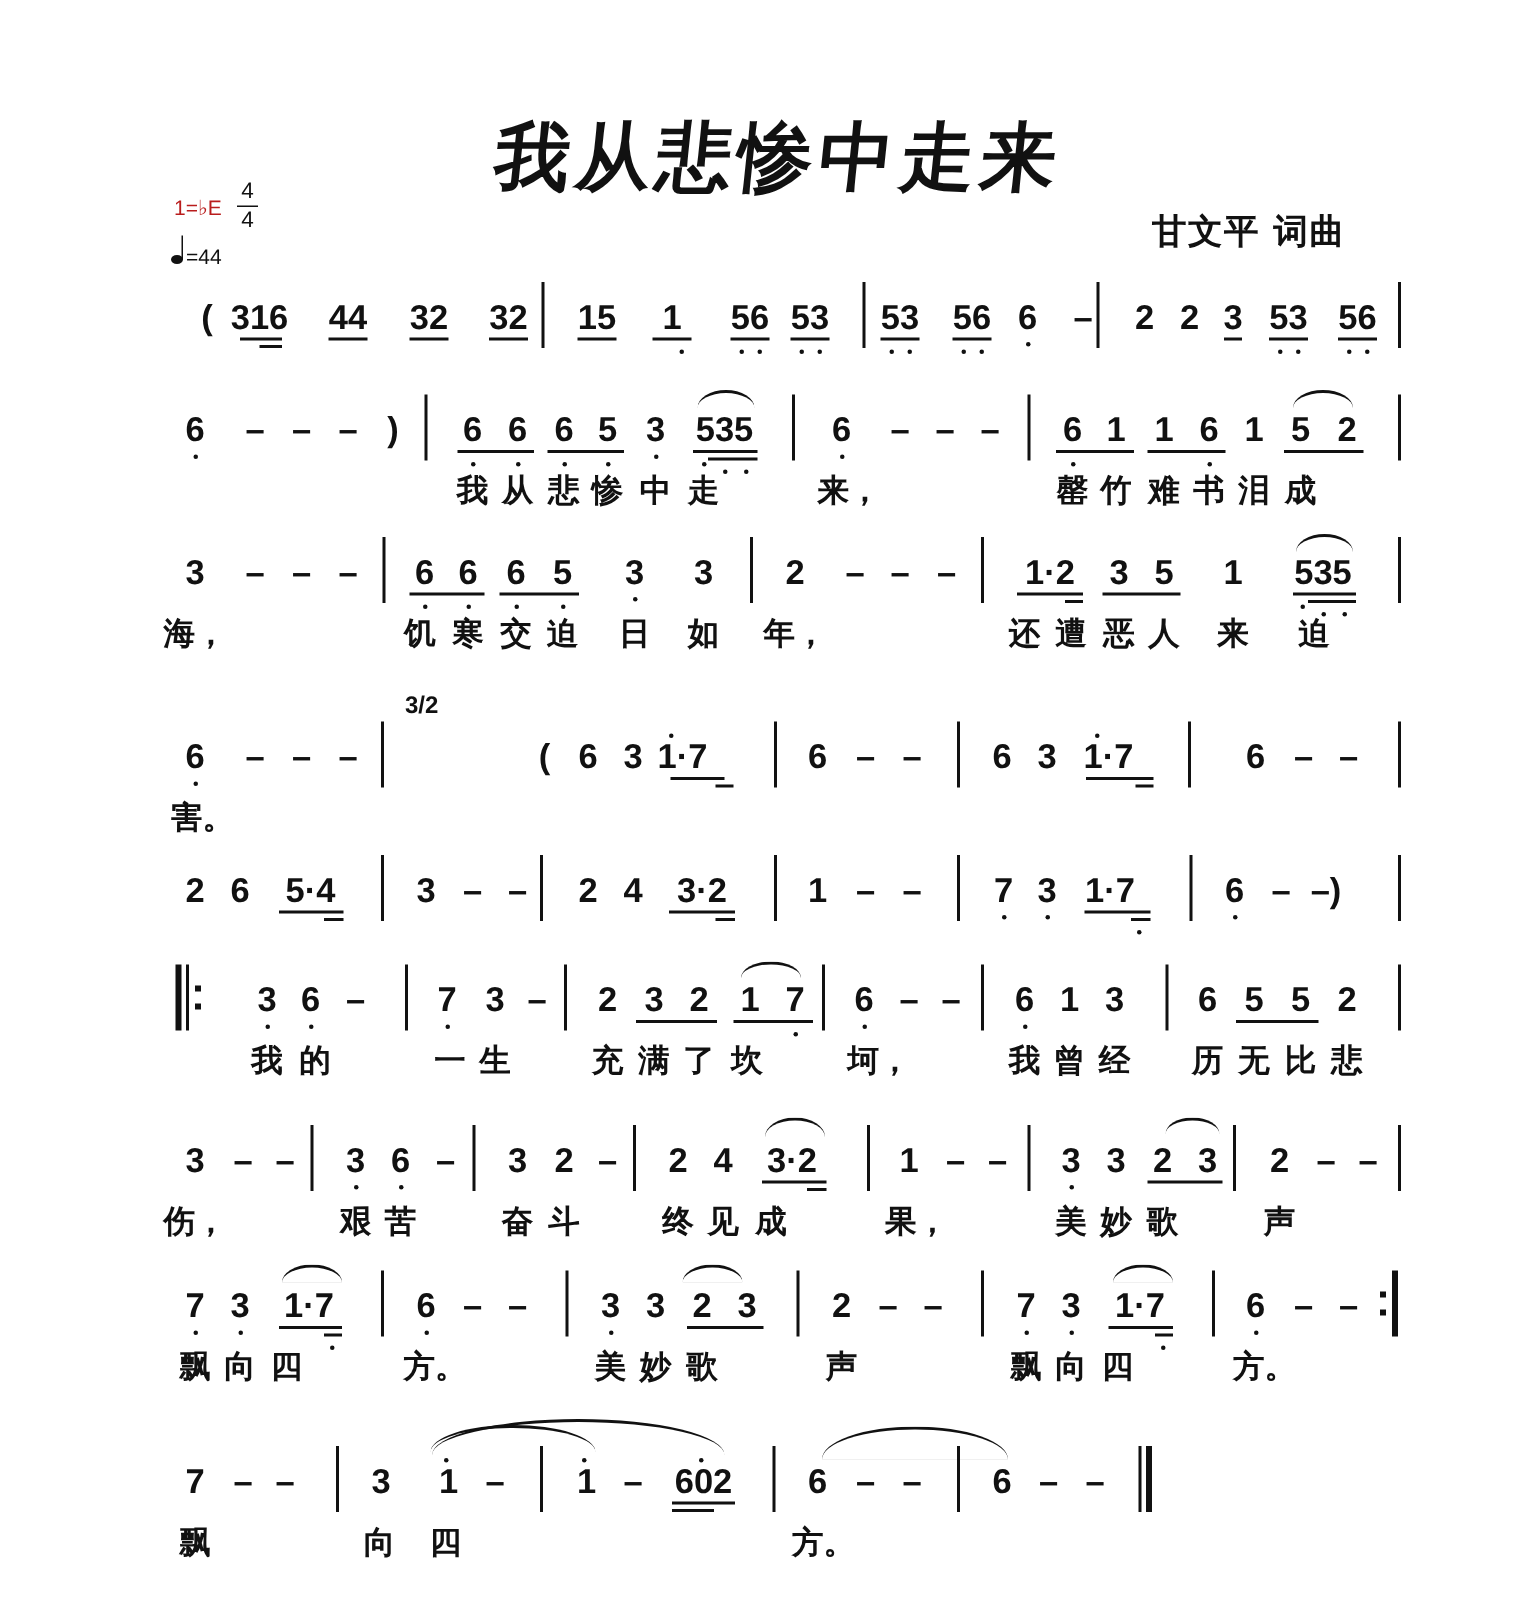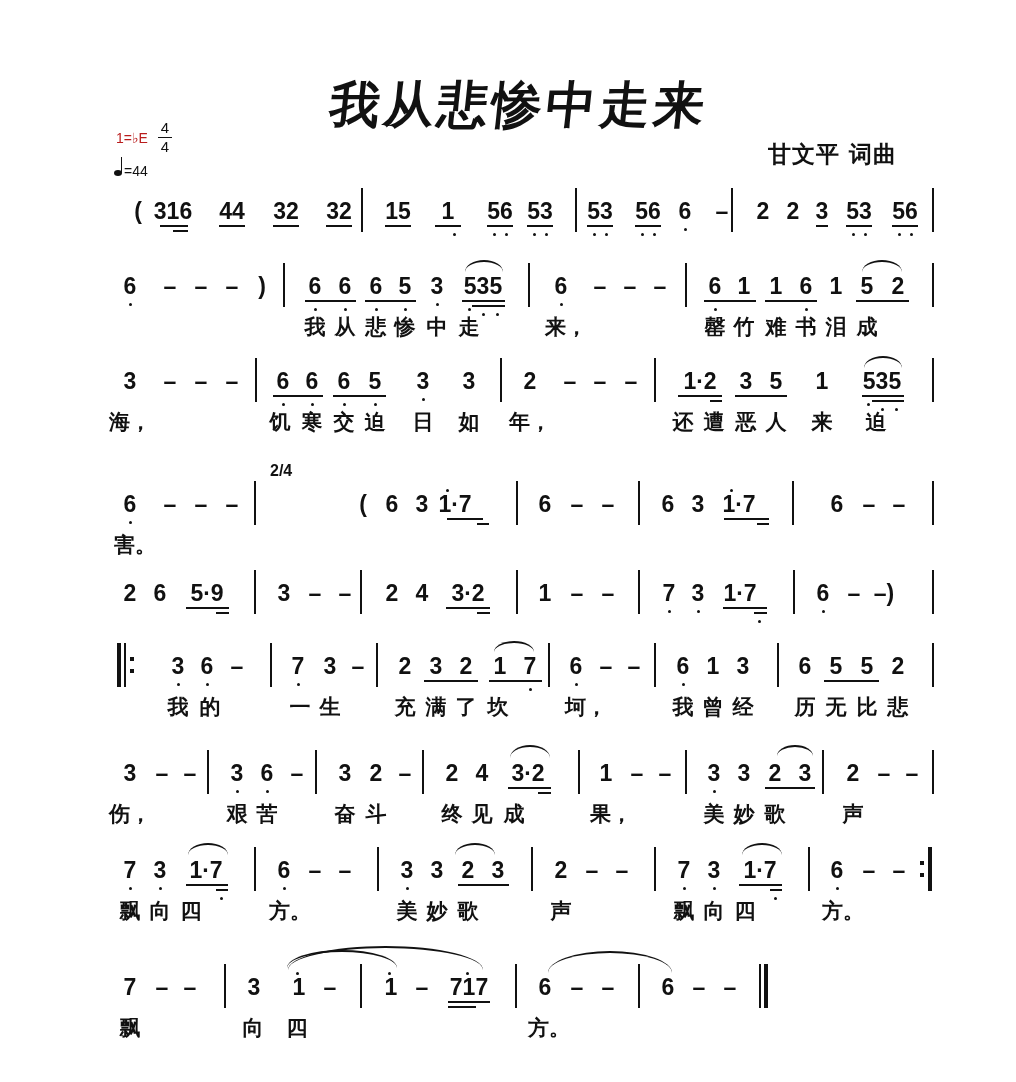--- a/index.html
+++ b/index.html
@@ -37,21 +37,21 @@
   <div class="composer">甘文平 词曲</div>
   <div class="key">1=♭E</div>
   <div class="timesig">
     <span>4</span>
     <span class="bar"></span>
     <span>4</span>
   </div>
   <div class="tempo">
     <span class="note"></span><span>=44</span>
   </div>
-  <div class="sig34">2/4</div>
+  <div class="sig34">3/2</div>
   <div id="staff-lines">
       <div class="tok" style="left: 138px; top: 198px;">(</div>
       <div class="tok" style="left: 173px; top: 198px;">316</div>
       <div class="tok" style="left: 232px; top: 198px;">44</div>
       <div class="tok" style="left: 286px; top: 198px;">32</div>
       <div class="tok" style="left: 339px; top: 198px;">32</div>
       <div class="tok" style="left: 398px; top: 198px;">15</div>
       <div class="tok" style="left: 448px; top: 198px;">1</div>
       <div class="tok" style="left: 500px; top: 198px;">56</div>
       <div class="tok" style="left: 540px; top: 198px;">53</div>
@@ -234,21 +234,21 @@
       <div class="dot-below" style="left: 129px; top: 521px;"></div>
       <div class="dot-above" style="left: 446px; top: 489px;"></div>
       <div class="dot-above" style="left: 730px; top: 489px;"></div>
       <div class="bar-line" style="left: 254px; top: 481px; height: 44px;"></div>
       <div class="bar-line" style="left: 516px; top: 481px; height: 44px;"></div>
       <div class="bar-line" style="left: 638px; top: 481px; height: 44px;"></div>
       <div class="bar-line" style="left: 792px; top: 481px; height: 44px;"></div>
       <div class="bar-line" style="left: 932px; top: 481px; height: 44px;"></div>
       <div class="tok" style="left: 130px; top: 580px;">2</div>
       <div class="tok" style="left: 160px; top: 580px;">6</div>
-      <div class="tok" style="left: 207px; top: 580px;">5·9</div>
+      <div class="tok" style="left: 207px; top: 580px;">5·4</div>
       <div class="tok" style="left: 284px; top: 580px;">3</div>
       <div class="tok" style="left: 315px; top: 580px;">–</div>
       <div class="tok" style="left: 345px; top: 580px;">–</div>
       <div class="tok" style="left: 392px; top: 580px;">2</div>
       <div class="tok" style="left: 422px; top: 580px;">4</div>
       <div class="tok" style="left: 468px; top: 580px;">3·2</div>
       <div class="tok" style="left: 545px; top: 580px;">1</div>
       <div class="tok" style="left: 577px; top: 580px;">–</div>
       <div class="tok" style="left: 608px; top: 580px;">–</div>
       <div class="tok" style="left: 669px; top: 580px;">7</div>
@@ -440,21 +440,21 @@
       </div>
       <div class="bar-line" style="left: 928px; top: 847px; height: 44px; width: 4px;"></div>
       <div class="tok" style="left: 130px; top: 974px;">7</div>
       <div class="tok" style="left: 162px; top: 974px;">–</div>
       <div class="tok" style="left: 190px; top: 974px;">–</div>
       <div class="tok" style="left: 254px; top: 974px;">3</div>
       <div class="tok" style="left: 299px; top: 974px;">1</div>
       <div class="tok" style="left: 330px; top: 974px;">–</div>
       <div class="tok" style="left: 391px; top: 974px;">1</div>
       <div class="tok" style="left: 422px; top: 974px;">–</div>
-      <div class="tok" style="left: 469px; top: 974px;">717</div>
+      <div class="tok" style="left: 469px; top: 974px;">602</div>
       <div class="tok" style="left: 545px; top: 974px;">6</div>
       <div class="tok" style="left: 577px; top: 974px;">–</div>
       <div class="tok" style="left: 608px; top: 974px;">–</div>
       <div class="tok" style="left: 668px; top: 974px;">6</div>
       <div class="tok" style="left: 699px; top: 974px;">–</div>
       <div class="tok" style="left: 730px; top: 974px;">–</div>
       <div class="lyric" style="left: 130px; top: 1016px;">飘</div>
       <div class="lyric" style="left: 253px; top: 1016px;">向</div>
       <div class="lyric" style="left: 297px; top: 1016px;">四</div>
       <div class="lyric" style="left: 549px; top: 1016px;">方。</div>

